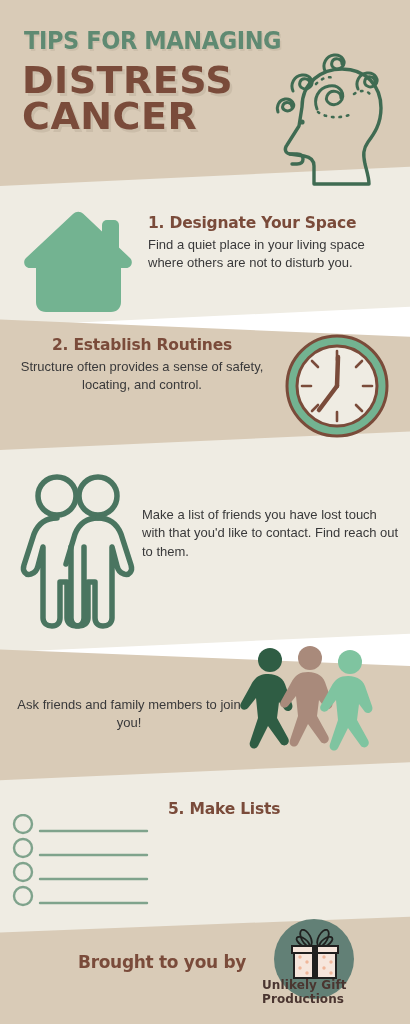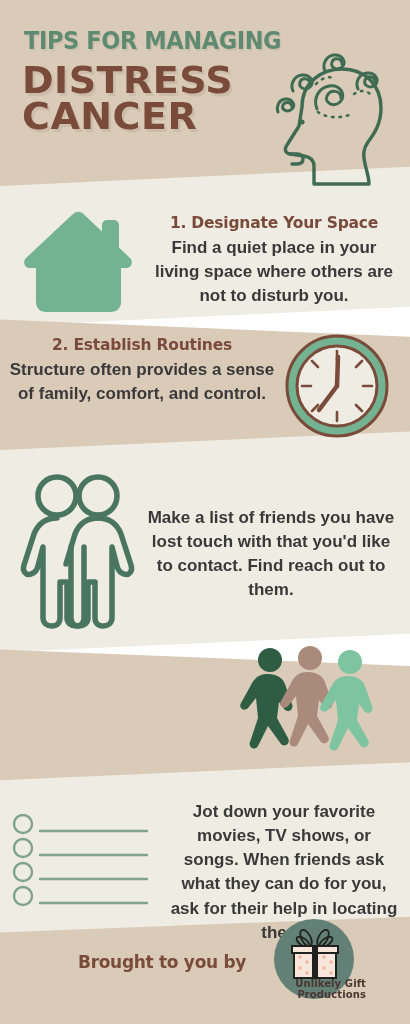--- a/index.html
+++ b/index.html
@@ -70,27 +70,26 @@
   
   .section { position:absolute; width:410px; }
   .sec-head {
     font-family:"DejaVu Sans", sans-serif;
     font-size:15.5px; font-weight:bold;
     color:#7a4b3a;
     letter-spacing:-0.2px;
     margin-bottom:4px;
   }
   .sec-body {
-    font-size:17px;
+    font-size:13px;
     line-height:1.42;
     color:#39393a;
     font-family:"Liberation Sans", sans-serif;
-    font-weight:bold;
-  }
-  .right-text { text-align:center; }
+  }
+  .right-text { text-align:left; }
   .left-text  { text-align:center;  }
 
   
   #sec1 { top:206px; left:0; }
   #sec1 .txt { position:absolute; right:10px; top:8px; width:252px; }
   #sec1 .icon { position:absolute; left:18px; top:0px; }
 
   
   #sec2 { top:336px; left:0; }
   #sec2 .txt { position:absolute; left:8px; top:0px; width:268px; }
@@ -120,23 +119,23 @@
     color:#7a4b3a; letter-spacing:-0.3px;
   }
   .logo { position:absolute; left:262px; top:3px; width:104px; height:86px; }
   .logo-circle {
     position:absolute; left:12px; top:2px;
     width:80px; height:80px; border-radius:50%;
     background:#628076;
   }
   .logo-caption {
     position:absolute; left:0; top:61px; width:104px;
-    text-align:right;
-    font-family:"DejaVu Sans", sans-serif;
-    font-size:10px; font-weight:bold;
+    text-align:left;
+    font-family:"DejaVu Sans", sans-serif;
+    font-size:12px; font-weight:bold;
     color:#4a3530; letter-spacing:0.1px;
   }
   .logo-gift { position:absolute; left:26px; top:12px; }
 </style>
 </head>
 <body>
 
 <div id="poster">
 
   <div class="band band-top"></div>
@@ -196,21 +195,21 @@
     </div>
     <div class="txt right-text">
       <div class="sec-head">1. Designate Your Space</div>
       <div class="sec-body">Find a quiet place in your living space where others are not to disturb you.</div>
     </div>
   </div>
 
   <div class="section" id="sec2">
     <div class="txt left-text">
       <div class="sec-head">2. Establish Routines</div>
-      <div class="sec-body">Structure often provides a sense of family, comfort, and control.</div>
+      <div class="sec-body">Structure often provides a sense of safety, locating, and control.</div>
     </div>
     <div class="icon">
       <svg width="112" height="112" viewBox="0 0 112 112">
         <circle cx="56" cy="56" r="50" fill="#73b391" stroke="#7a4b3a" stroke-width="3"></circle>
         <circle cx="56" cy="56" r="40" fill="#efece3" stroke="#7a4b3a" stroke-width="3"></circle>
         <g stroke="#7a4b3a" stroke-width="2.6" stroke-linecap="round">
           <line x1="56" y1="21" x2="56" y2="30"></line>
           <line x1="56" y1="82" x2="56" y2="91"></line>
           <line x1="21" y1="56" x2="30" y2="56"></line>
           <line x1="82" y1="56" x2="91" y2="56"></line>
@@ -245,20 +244,21 @@
         </g>
       </svg>
     </div>
     <div class="txt right-text">
       <div class="sec-body">Make a list of friends you have lost touch with that you'd like to contact. Find reach out to them.</div>
     </div>
   </div>
 
   <div class="section" id="sec4">
     <div class="txt left-text">
+      <div class="sec-body">Ask friends and family members to join you!</div>
     </div>
     <div class="icon">
       <svg width="150" height="116" viewBox="0 0 150 116">
 
         <g fill="#2f5d44">
           <circle cx="38" cy="14" r="12"></circle>
           <path d="M36 28 C46 28 52 33 54 41 L60 58 C62 63 57 67 53 64 L47 56 L45 72
                    L56 92 C59 97 53 102 49 98 L36 80 L26 100 C23 105 16 102 18 96
                    L26 72 L24 52 L16 62 C12 66 6 62 9 57 L19 39 C23 31 28 28 36 28 Z"></path>
         </g>
@@ -289,21 +289,21 @@
           <circle cx="13" cy="34" r="9"></circle>
           <line x1="30" y1="41" x2="137" y2="41"></line>
           <circle cx="13" cy="58" r="9"></circle>
           <line x1="30" y1="65" x2="137" y2="65"></line>
           <circle cx="13" cy="82" r="9"></circle>
           <line x1="30" y1="89" x2="137" y2="89"></line>
         </g>
       </svg>
     </div>
     <div class="txt right-text">
-      <div class="sec-body">Jot down your favorite movies, TV shows, or songs. When friends ask what they can do for you, ask for their help in locating them.</div>
+      <div class="sec-head">5. Make Lists</div>
     </div>
   </div>
 
   <div class="footer">
     <div class="footer-text">Brought to you by</div>
     <div class="logo">
       <div class="logo-circle"></div>
       <div class="logo-gift">
         <svg width="54" height="52" viewBox="0 0 54 52">
 

